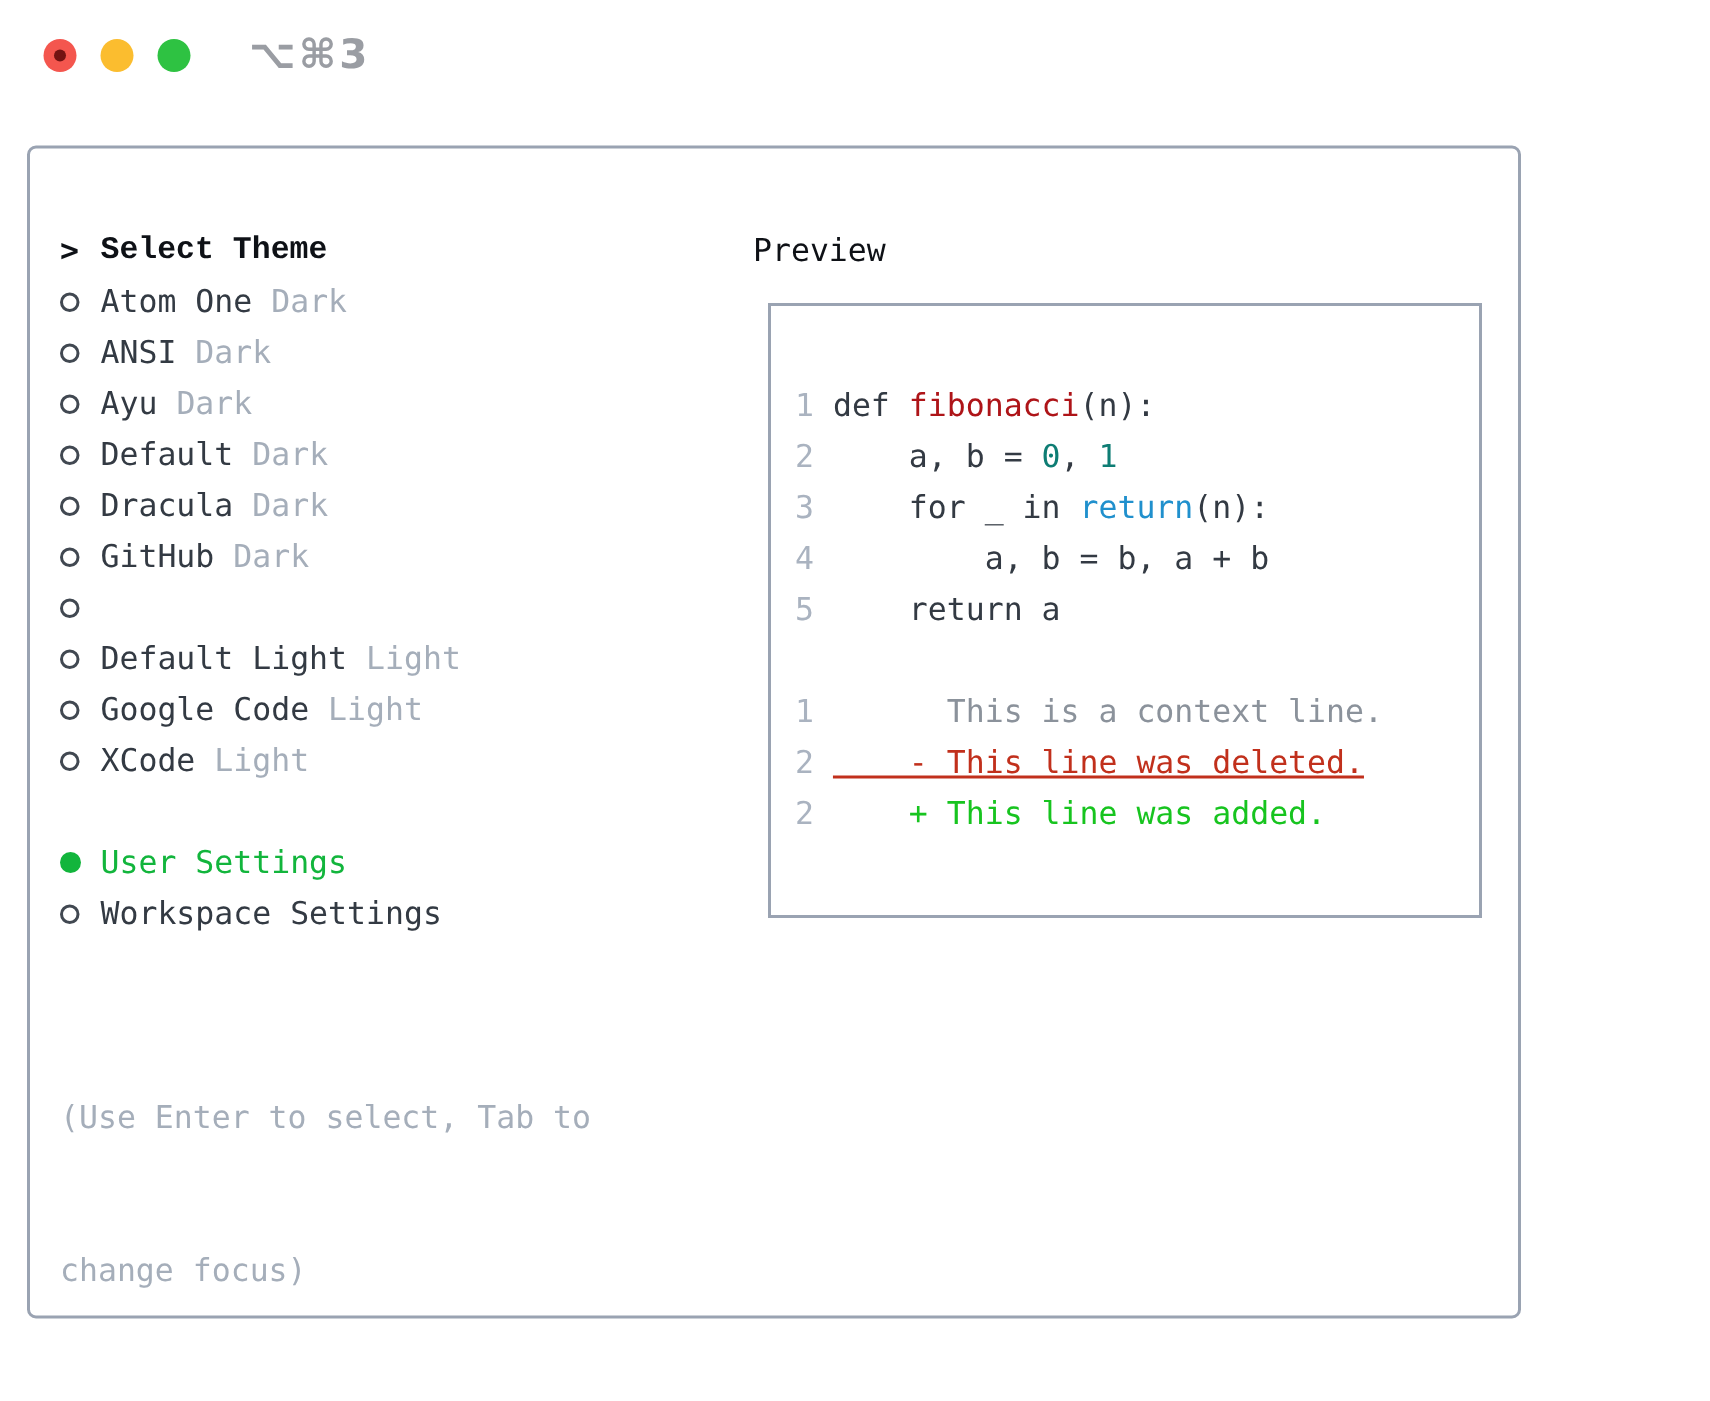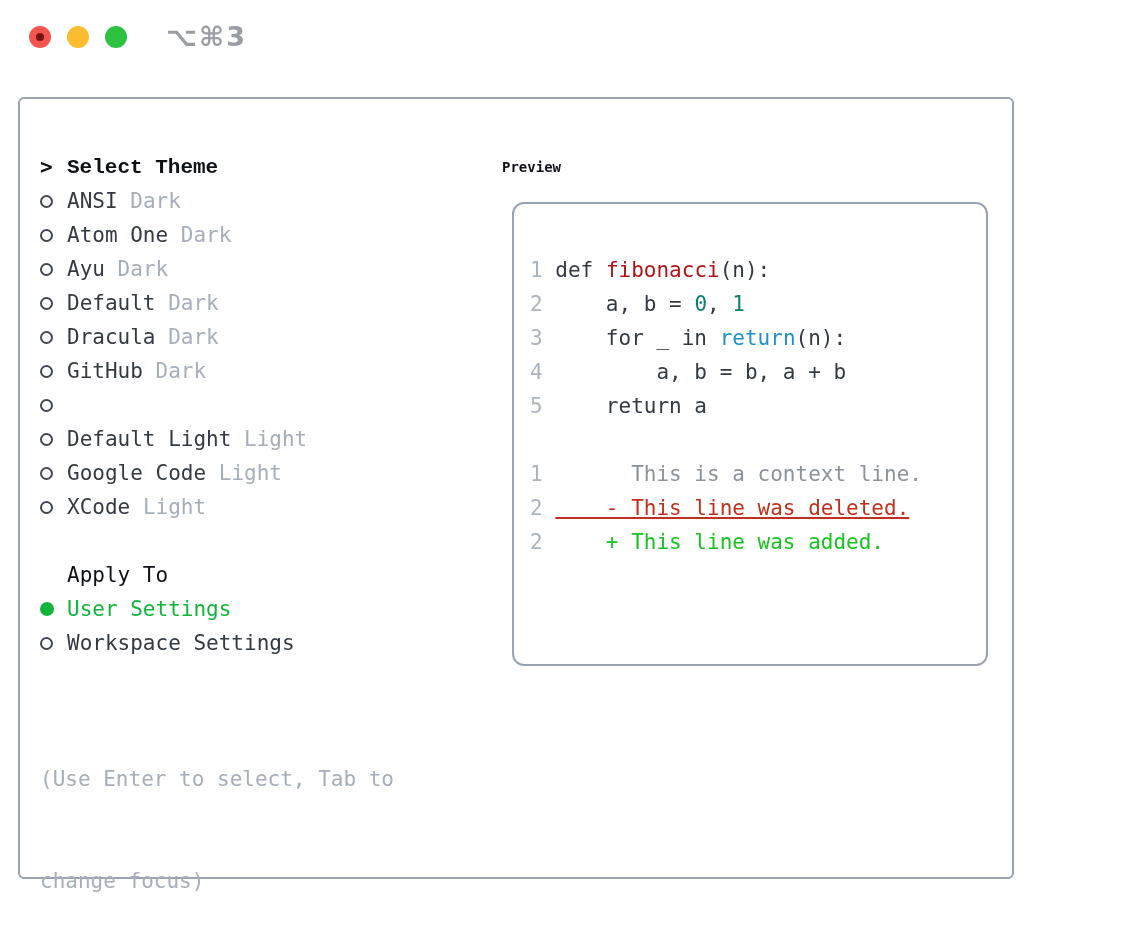--- a/index.html
+++ b/index.html
@@ -51,25 +51,25 @@
   }
   .row .name { color:var(--text-dark); }
   .row.selected .name { color:var(--selection-green); }
   .row .variant { color:var(--muted-gray); }
   .spacer { height:34px; }
   .hint { font-size:21px; line-height:34px; color:var(--muted-gray); white-space:pre; }
 
   
   .preview-title {
     position:absolute; left:482px; top:51px; height:34px; line-height:34px;
-    font-size:14px; font-weight:bold; color:var(--header-black);
+    font-size:21px; font-weight:normal; color:var(--header-black);
   }
   .preview-box {
-    position:absolute; left:492px; top:103px; width:476px; height:464px;
-    border:2px solid var(--border-gray); border-radius:12px; background:#fff;
+    position:absolute; left:492px; top:103px; width:476px; height:410px;
+    border:2px solid var(--border-gray); border-radius:0; background:#fff;
     overflow:hidden;
   }
   .preview-lines { padding:49px 0 0 16px; }
   .pline { white-space:pre; font-size:21px; line-height:34px; height:34px; color:var(--text-dark); }
   .pline .num  { color:var(--line-number-gray); }
   .tok-plain { color:var(--text-dark); }
   .tok-func  { color:var(--func-red); }
   .tok-lit   { color:var(--literal-teal); }
   .tok-call  { color:var(--call-blue); }
   .tok-ctx   { color:var(--context-gray); }
@@ -96,32 +96,32 @@
       <div class="row header">
         <span class="marker prompt">&gt;</span>
         <span class="label-wrap">Select Theme</span>
       </div>
 
       <div id="theme-list">
           <div class="row">
             <span class="marker">
               <span class="ring"></span>
             </span>
+            <span class="label-wrap"><span class="name">Atom One</span> <span class="variant">Dark</span></span>
+          </div>
+          <div class="row">
+            <span class="marker">
+              <span class="ring"></span>
+            </span>
             <span class="label-wrap"><span class="name">ANSI</span> <span class="variant">Dark</span></span>
           </div>
           <div class="row">
             <span class="marker">
               <span class="ring"></span>
             </span>
-            <span class="label-wrap"><span class="name">Atom One</span> <span class="variant">Dark</span></span>
-          </div>
-          <div class="row">
-            <span class="marker">
-              <span class="ring"></span>
-            </span>
             <span class="label-wrap"><span class="name">Ayu</span> <span class="variant">Dark</span></span>
           </div>
           <div class="row">
             <span class="marker">
               <span class="ring"></span>
             </span>
             <span class="label-wrap"><span class="name">Default</span> <span class="variant">Dark</span></span>
           </div>
           <div class="row">
             <span class="marker">
@@ -155,24 +155,20 @@
           <div class="row">
             <span class="marker">
               <span class="ring"></span>
             </span>
             <span class="label-wrap"><span class="name">XCode</span> <span class="variant">Light</span></span>
           </div>
         </div>
 
       <div class="spacer"></div>
 
-      <div class="row section-header">
-        <span class="marker"></span>
-        <span class="label-wrap">Apply To</span>
-      </div>
 
       <div id="apply-options">
           <div class="row selected">
             <span class="marker">
               <span class="dotfill"></span>
             </span>
             <span class="label-wrap"><span class="name">User Settings</span></span>
           </div>
           <div class="row">
             <span class="marker">

